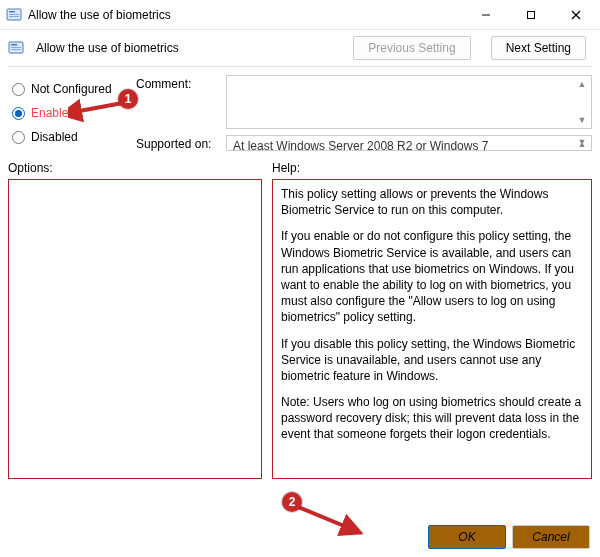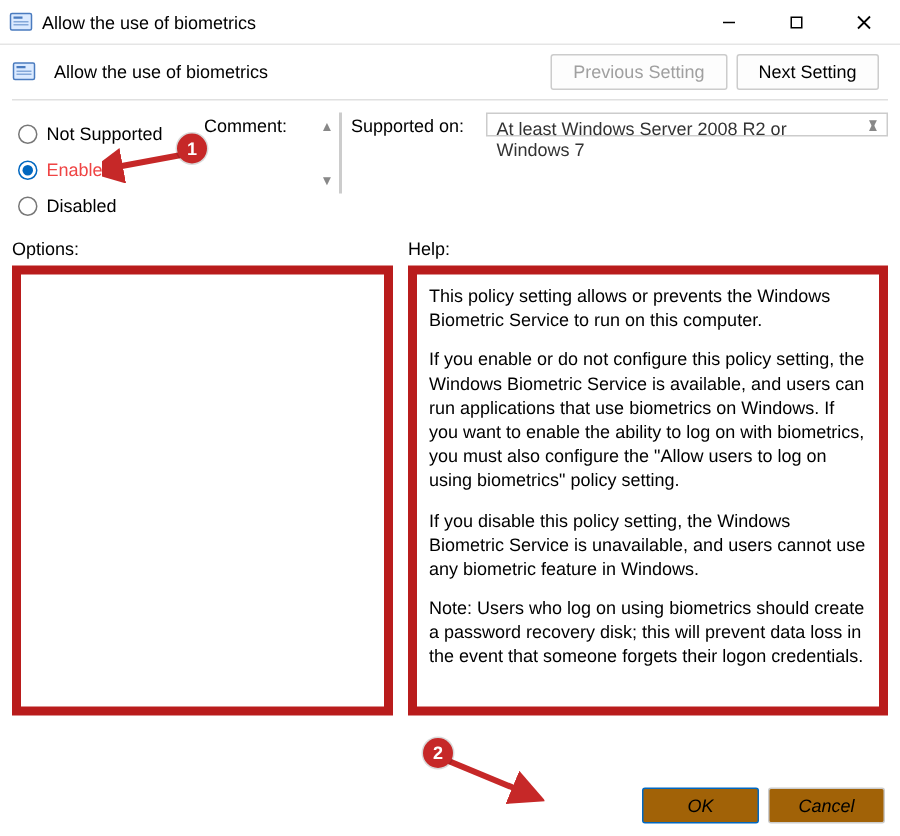--- a/index.html
+++ b/index.html
@@ -38,21 +38,21 @@
     color: #000;
     cursor: default;
   }
   .subtitle-row {
     display: flex;
     align-items: center;
     padding: 6px 8px 4px 8px;
     gap: 6px;
   }
   .subtitle-row .subtitle-text { flex: 1; font-size: 12px; }
-  .nav-buttons { display: flex; gap: 6px; margin-right: 6px; }
+  .nav-buttons { display: flex; gap: 20px; margin-right: 6px; }
   .nav-btn {
     height: 24px;
     padding: 0 14px;
     border: 1px solid #ccc;
     background: #fdfdfd;
     font-size: 12px;
     color: #000;
     display: flex; align-items: center;
     border-radius: 2px;
   }
@@ -75,21 +75,21 @@
   }
   .radio-item.selected label { color: #ef4444; }
   .radio-item .r-checked {
     width:13px;height:13px;border:1px solid #0067c0;border-radius:50%;
     display:inline-flex;align-items:center;justify-content:center;background:#fff;
   }
   .radio-item .r-checked::after{content:"";width:7px;height:7px;border-radius:50%;background:#0067c0;}
   .radio-item .r-unchecked {
     width:13px;height:13px;border:1px solid #777;border-radius:50%;background:#fff;display:inline-block;
   }
-  .comment-col { flex: 1; display: flex; flex-direction: row; gap: 6px; }
+  .comment-col { flex: 1; display: flex; flex-direction: column; gap: 6px; }
   .labeled-field { display: flex; align-items: flex-start; gap: 8px; }
   .labeled-field .lf-label { width: 82px; text-align: left; padding-top: 2px; color:#000;}
   .text-area {
     flex: 1;
     border: 1px solid #ccc;
     background: #fff;
     height: 54px;
     position: relative;
   }
   .supported-box {
@@ -115,21 +115,21 @@
     padding: 10px 8px 0 8px;
     gap: 10px;
     height: 328px;
     justify-content: flex-end;
   }
   .lower-col { flex: 1; display: flex; flex-direction: column; }
   .lower-col.left { flex: 0 0 254px; }
   .lower-label { margin-bottom: 4px; }
   .big-box {
     flex: 1;
-    border: 6px solid #b91c1c;
+    border: 1px solid #b91c1c;
     background: #fff;
     padding: 6px 8px;
     overflow: hidden;
     font-size: 12px;
     line-height: 1.35;
     position: relative;
   }
   .big-box.options { }
   .help-para { margin: 0 0 10px 0; }
   .footer {
@@ -210,21 +210,21 @@
     <div class="nav-btn disabled">Previous Setting</div>
     <div class="nav-btn">Next Setting</div>
   </div>
 </div>
 <div class="divider"></div>
 
 <div class="config-row">
   <div class="radio-col">
     <div class="radio-item">
       <span class="r-unchecked"></span>
-      <label>Not Supported</label>
+      <label>Not Configured</label>
     </div>
     <div class="radio-item selected">
       <span class="r-checked"></span>
       <label>Enabled</label>
     </div>
     <div class="radio-item">
       <span class="r-unchecked"></span>
       <label>Disabled</label>
     </div>
   </div>

